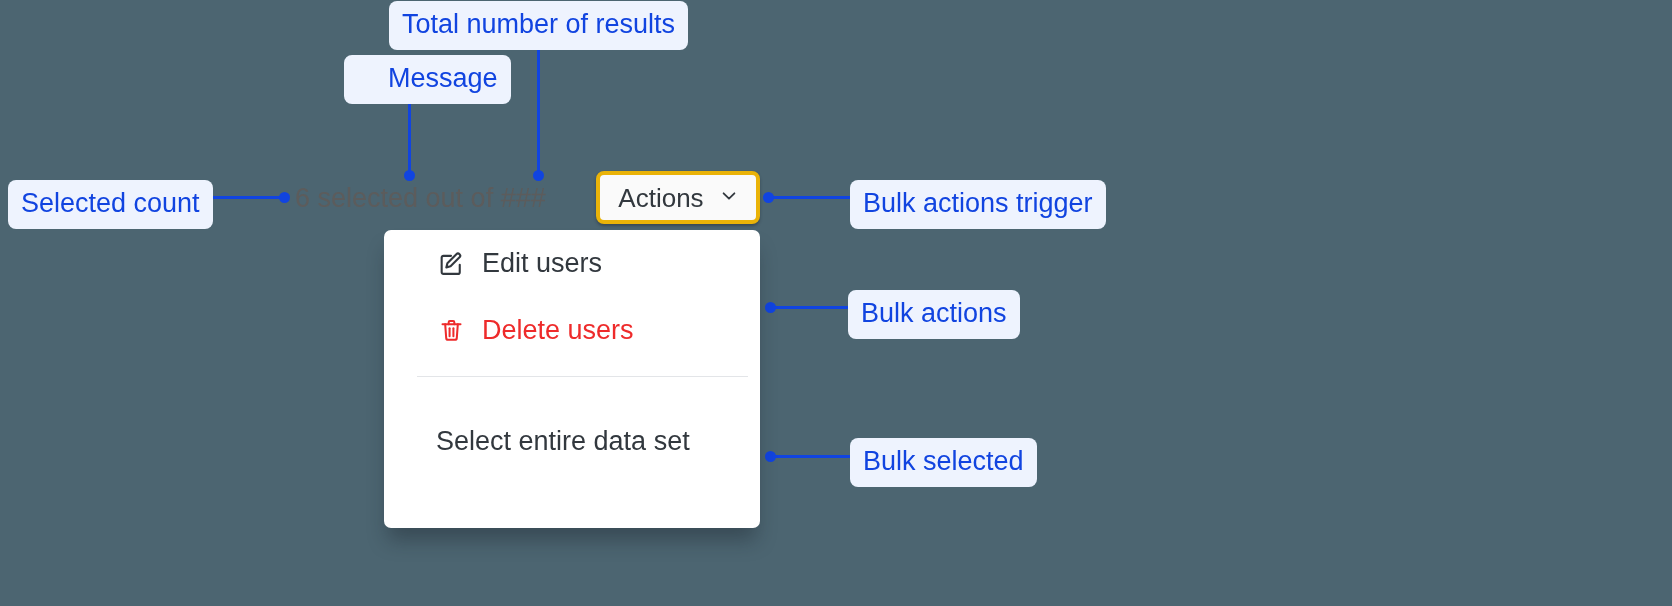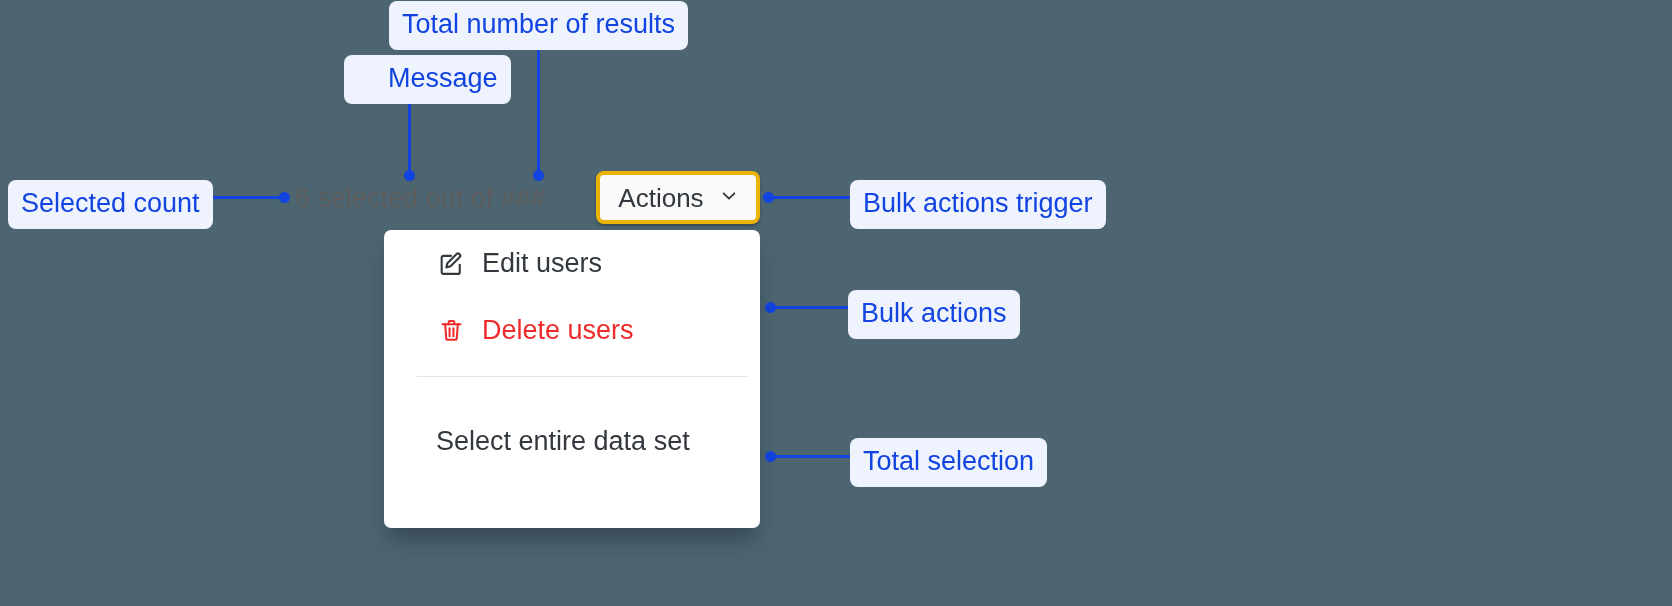--- a/index.html
+++ b/index.html
@@ -211,15 +211,15 @@
   <div class="callout" style="left:389px; top:1px;">Total number of results</div>
 
   <div class="callout" style="left:344px; top:55px;padding-left:44px;">Message</div>
 
   <div class="callout" style="left:8px; top:180px;">Selected count</div>
 
   <div class="callout" style="left:850px; top:180px;">Bulk actions trigger</div>
 
   <div class="callout" style="left:848px; top:290px;">Bulk actions</div>
 
-  <div class="callout" style="left:850px; top:438px;">Total selection</div>
+  <div class="callout" style="left:850px; top:438px;">Bulk selected</div>
 
 </div>
 
 </body></html>

